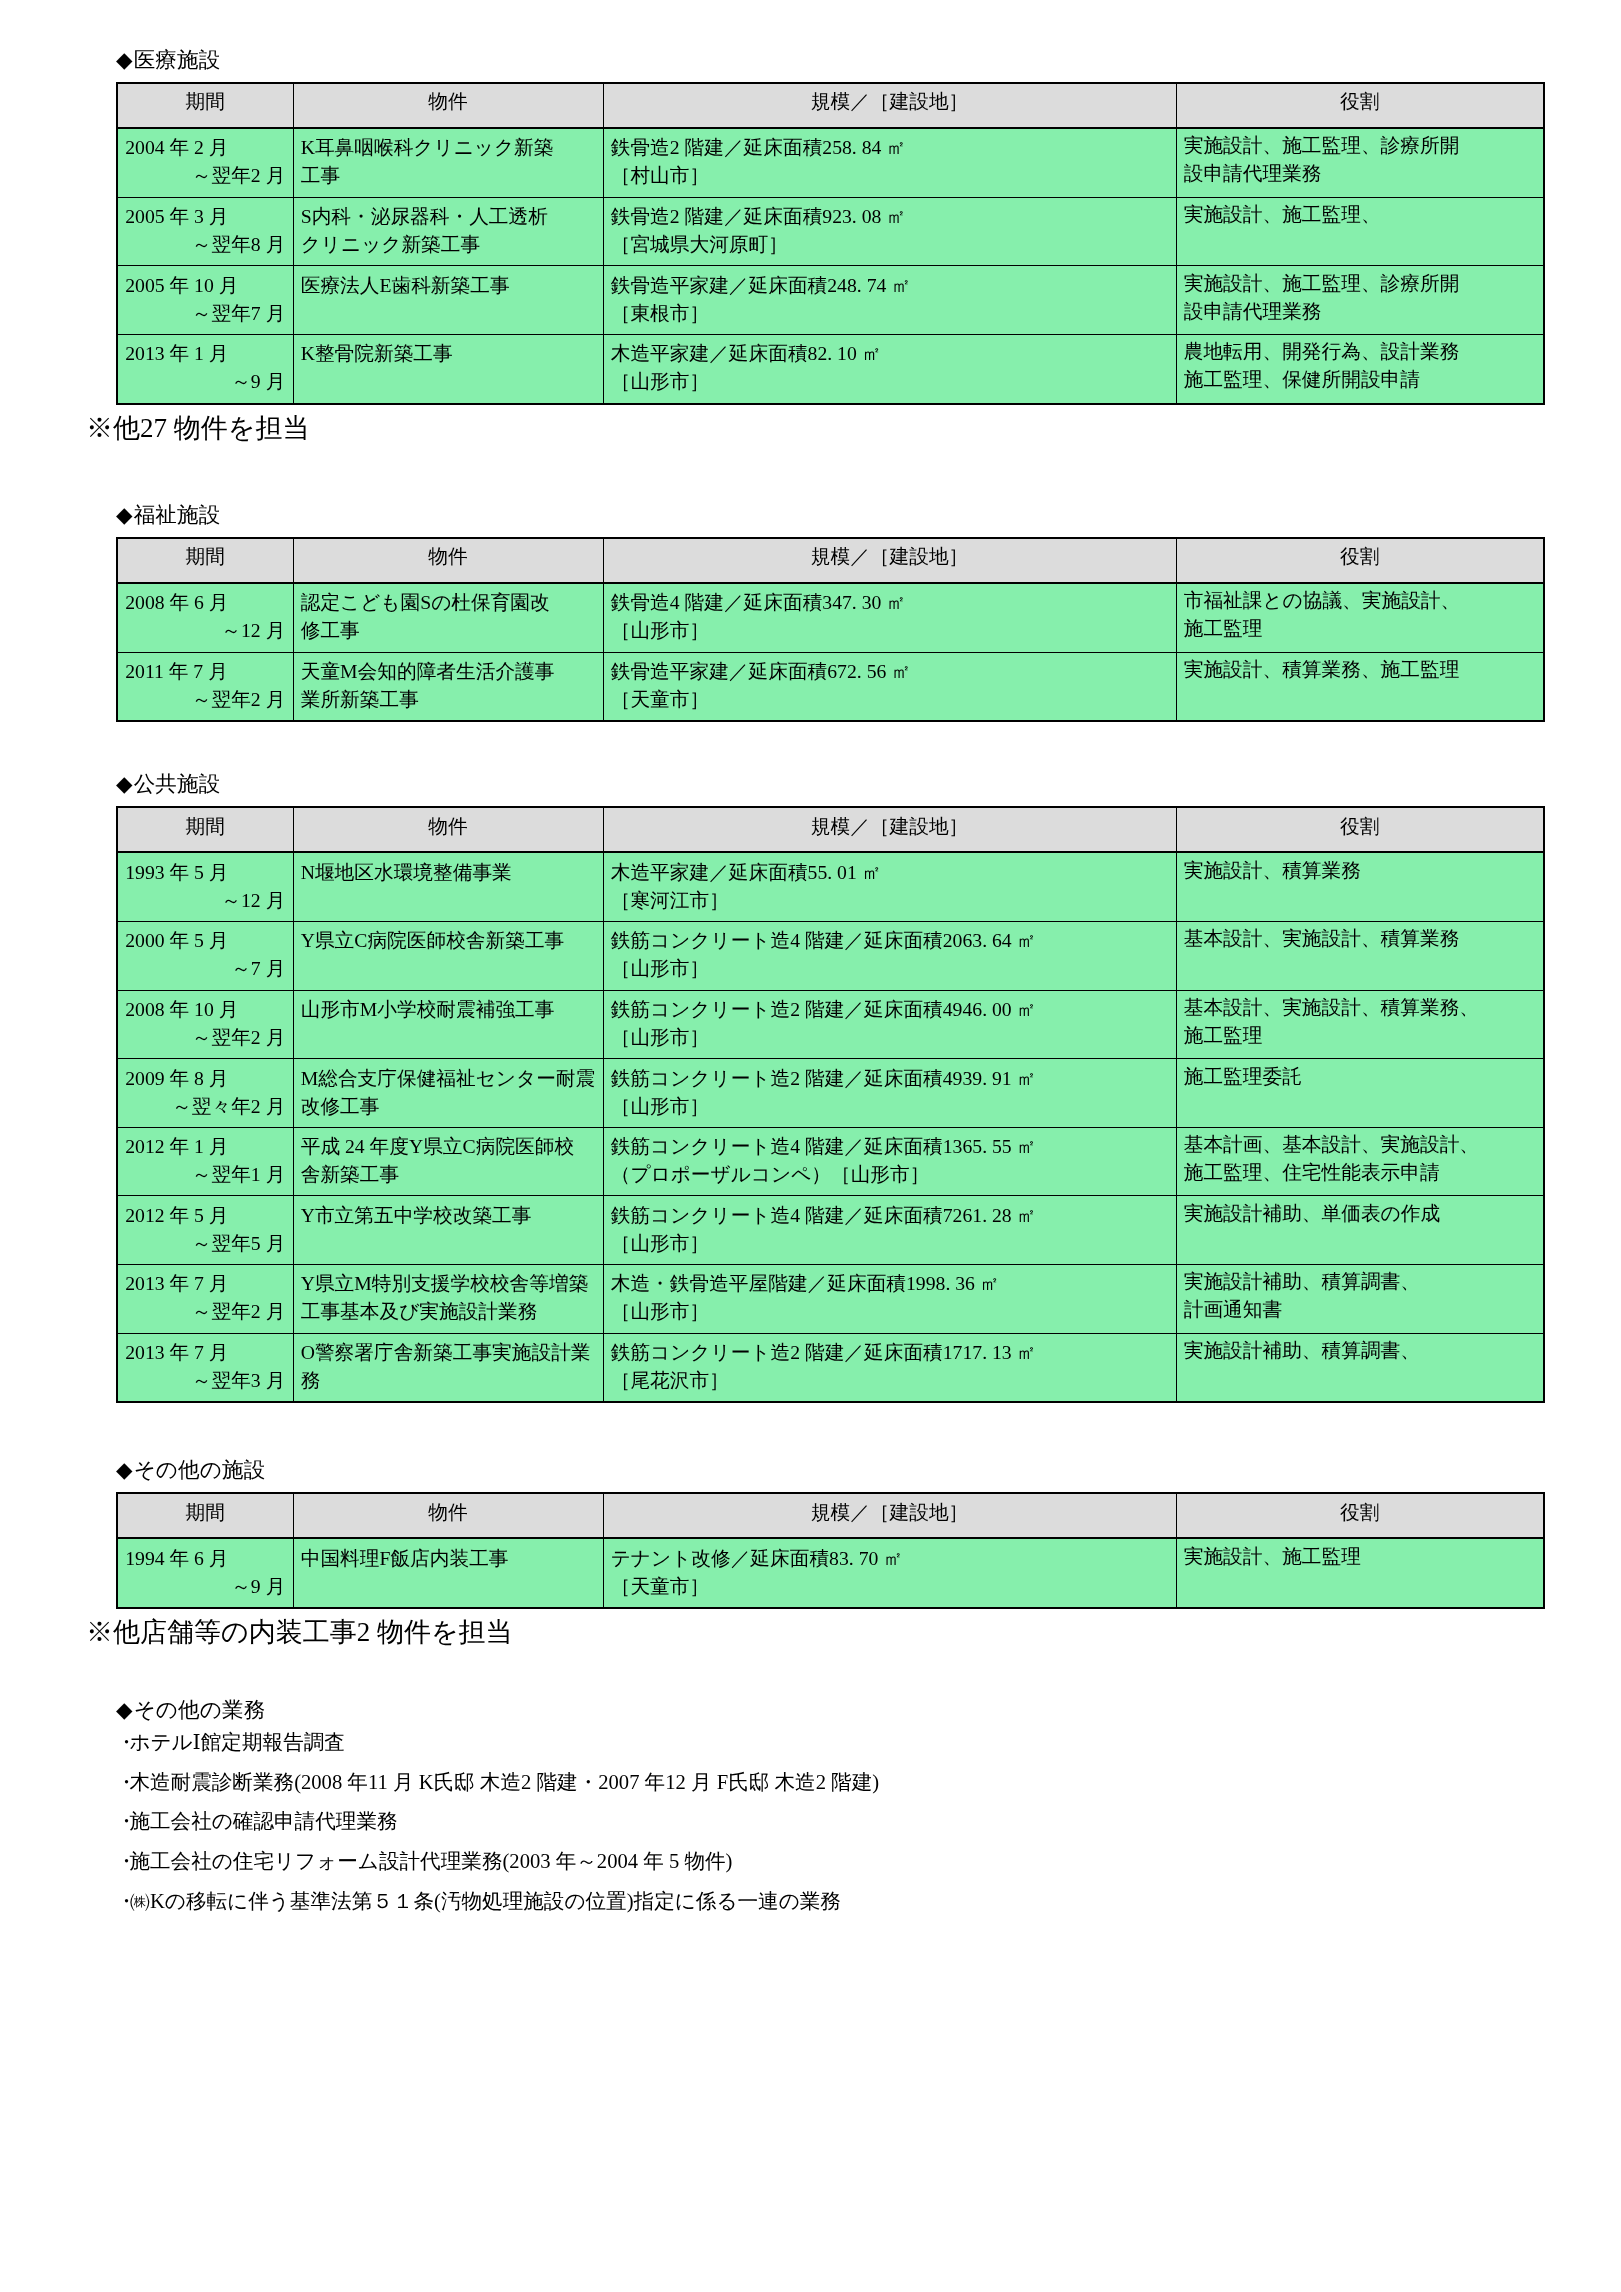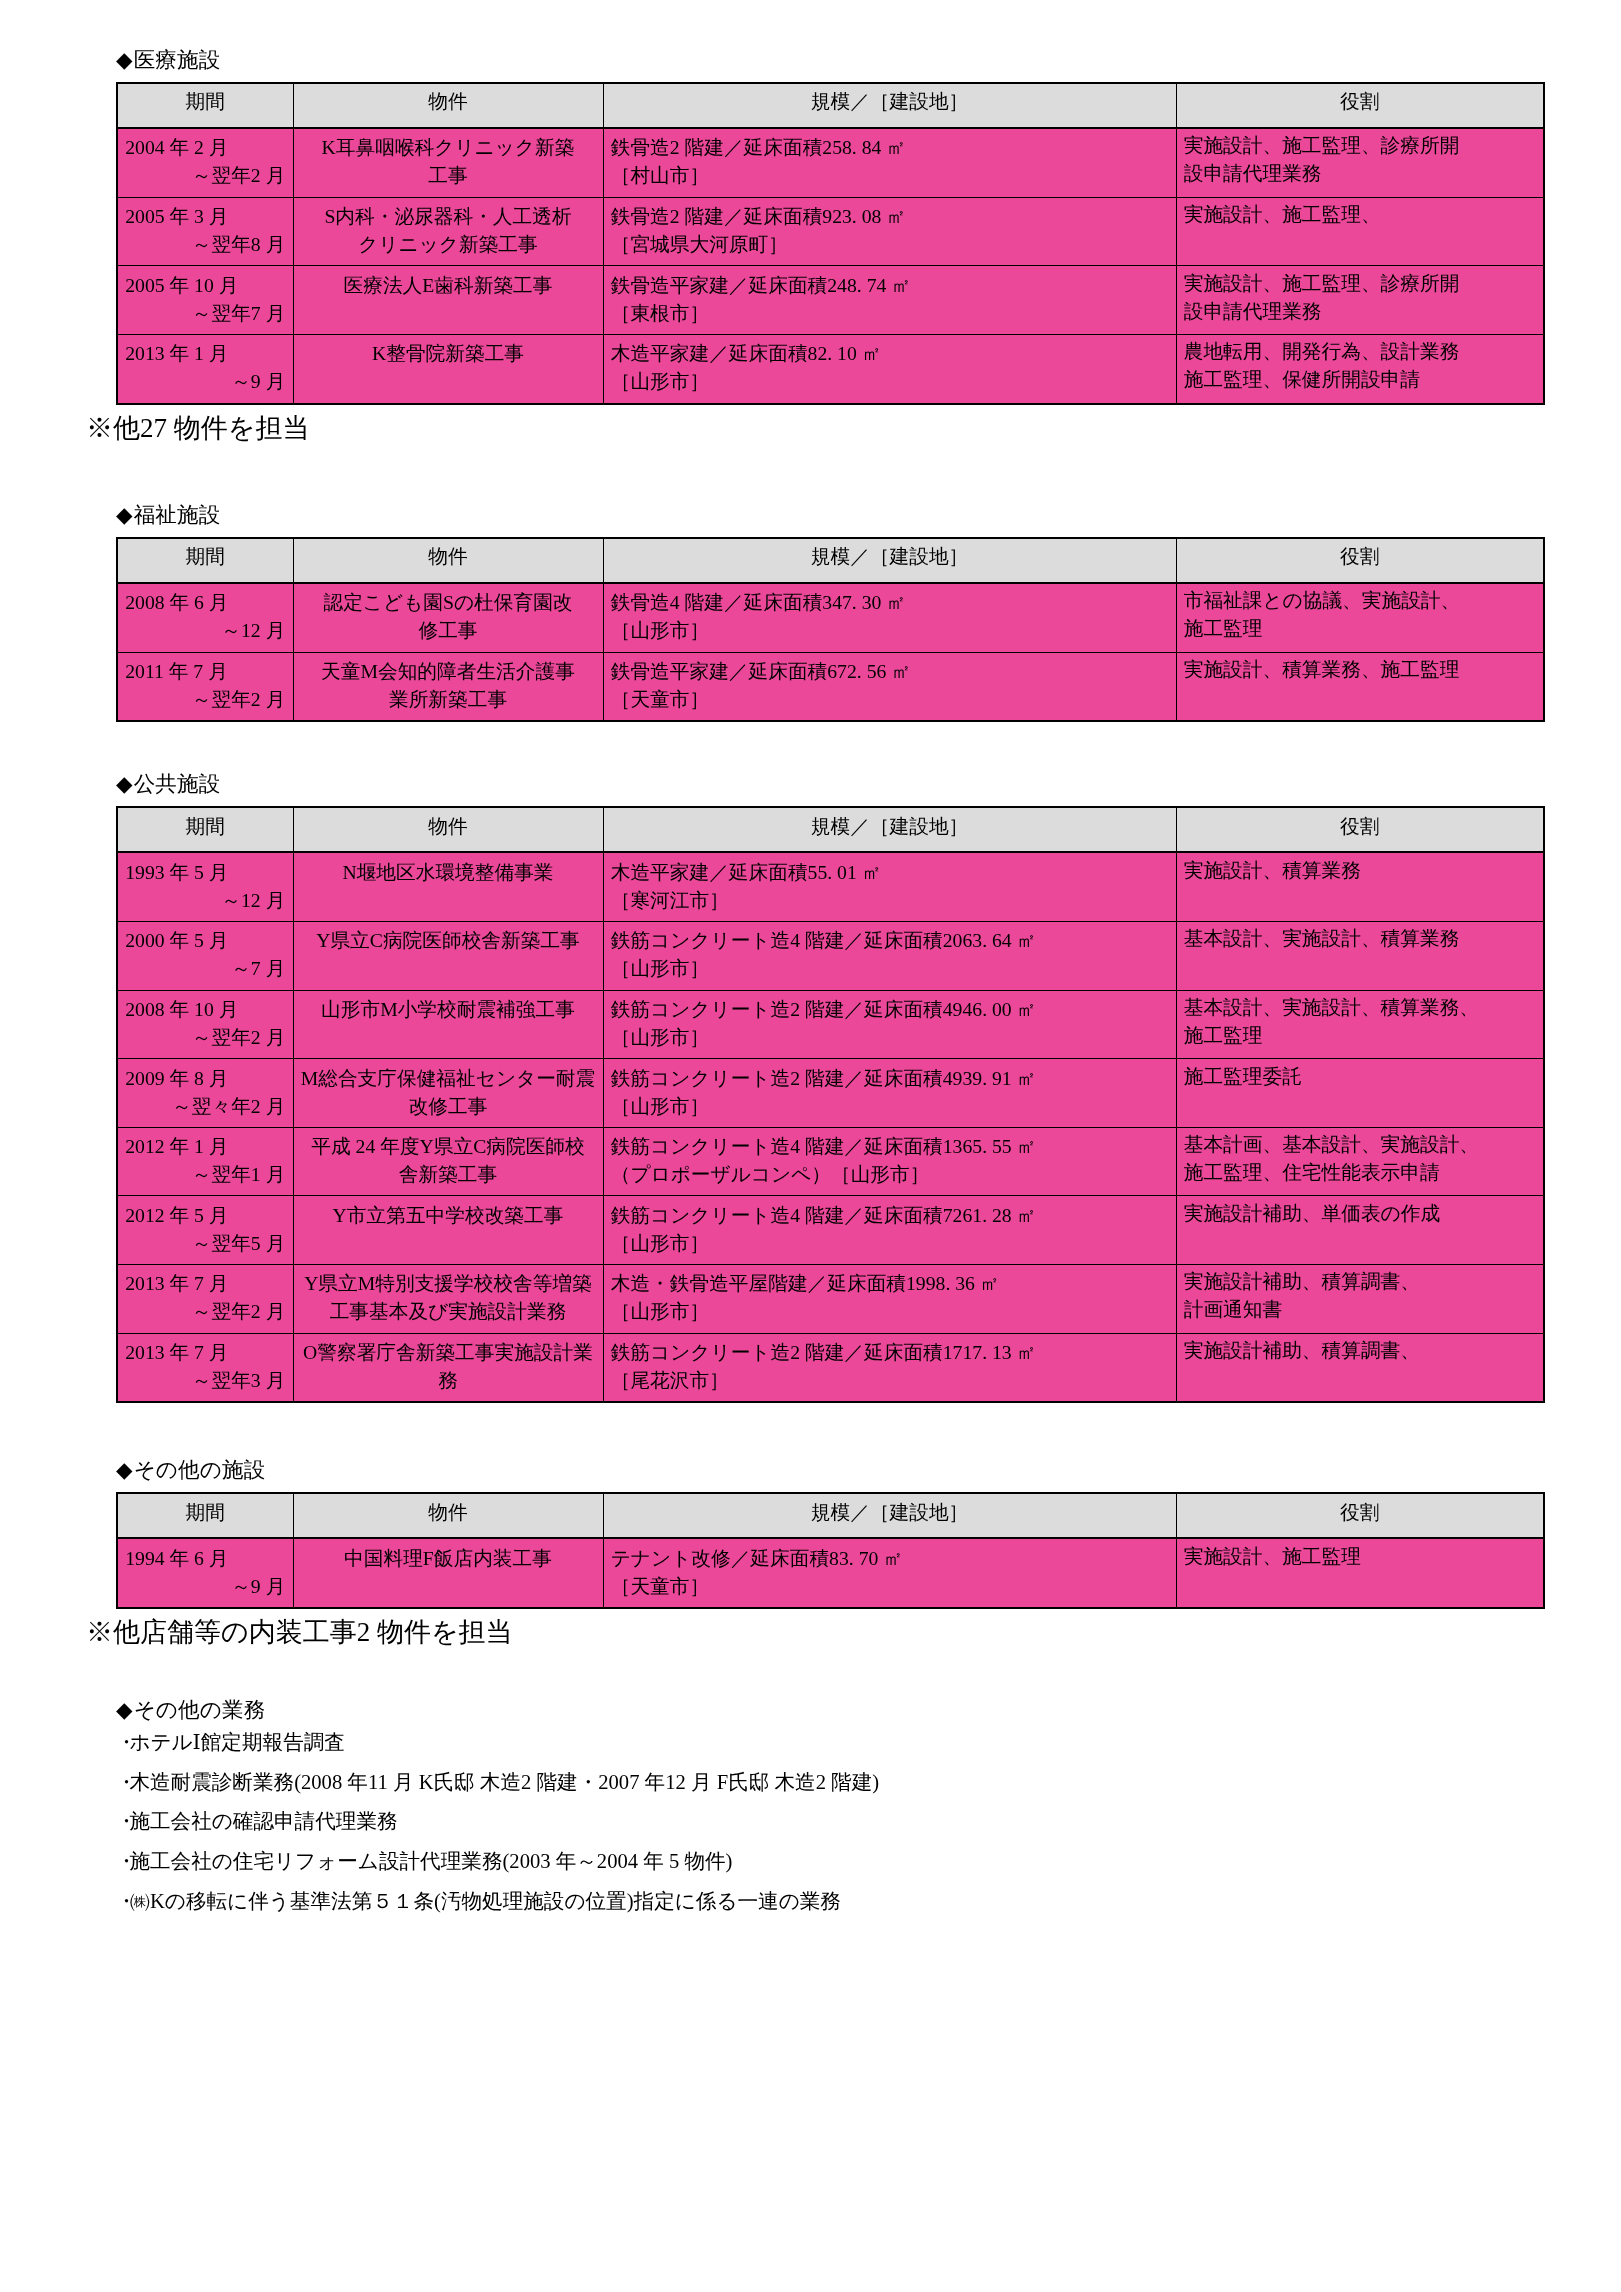--- a/index.html
+++ b/index.html
@@ -42,21 +42,21 @@
     display: inline-block;
     margin-right: 0.9px;
   }
 
   
   table.work-table {
     border-collapse: collapse;
     table-layout: fixed;
     width: 1428px;
     border: 2.7px solid #000;
-    background: #ec4899;
+    background: #86efac;
   }
   table.work-table col.c-period  { width: 176px; }
   table.work-table col.c-project { width: 310px; }
   table.work-table col.c-scale   { width: 573px; }
   table.work-table col.c-role    { width: 368px; }
 
   table.work-table th,
   table.work-table td {
     border: 0.9px solid #000;
     padding: 0;
@@ -91,21 +91,21 @@
 
   td.period {
     text-align: left;
     padding-left: 9px;
     padding-right: 9px;
     white-space: nowrap;
   }
   td.period .l1 { display: block; text-align: left; }
   td.period .l2 { display: block; text-align: right; }
 
-  td.project  { padding-left: 8px; padding-right: 1.8px; text-align: center; }
+  td.project  { padding-left: 8px; padding-right: 1.8px; }
   td.scale    { padding-left: 9px; padding-right: 3.6px; }
   td.role     { padding-left: 9px; padding-right: 3.6px; font-family: Liberation Mono, monospace; }
 
   td .line { display: block; white-space: nowrap; }
 
   
   .note {
     font-size: 27px;
     line-height: 1.3;
     margin: 6.3px 0 0 -30px;

